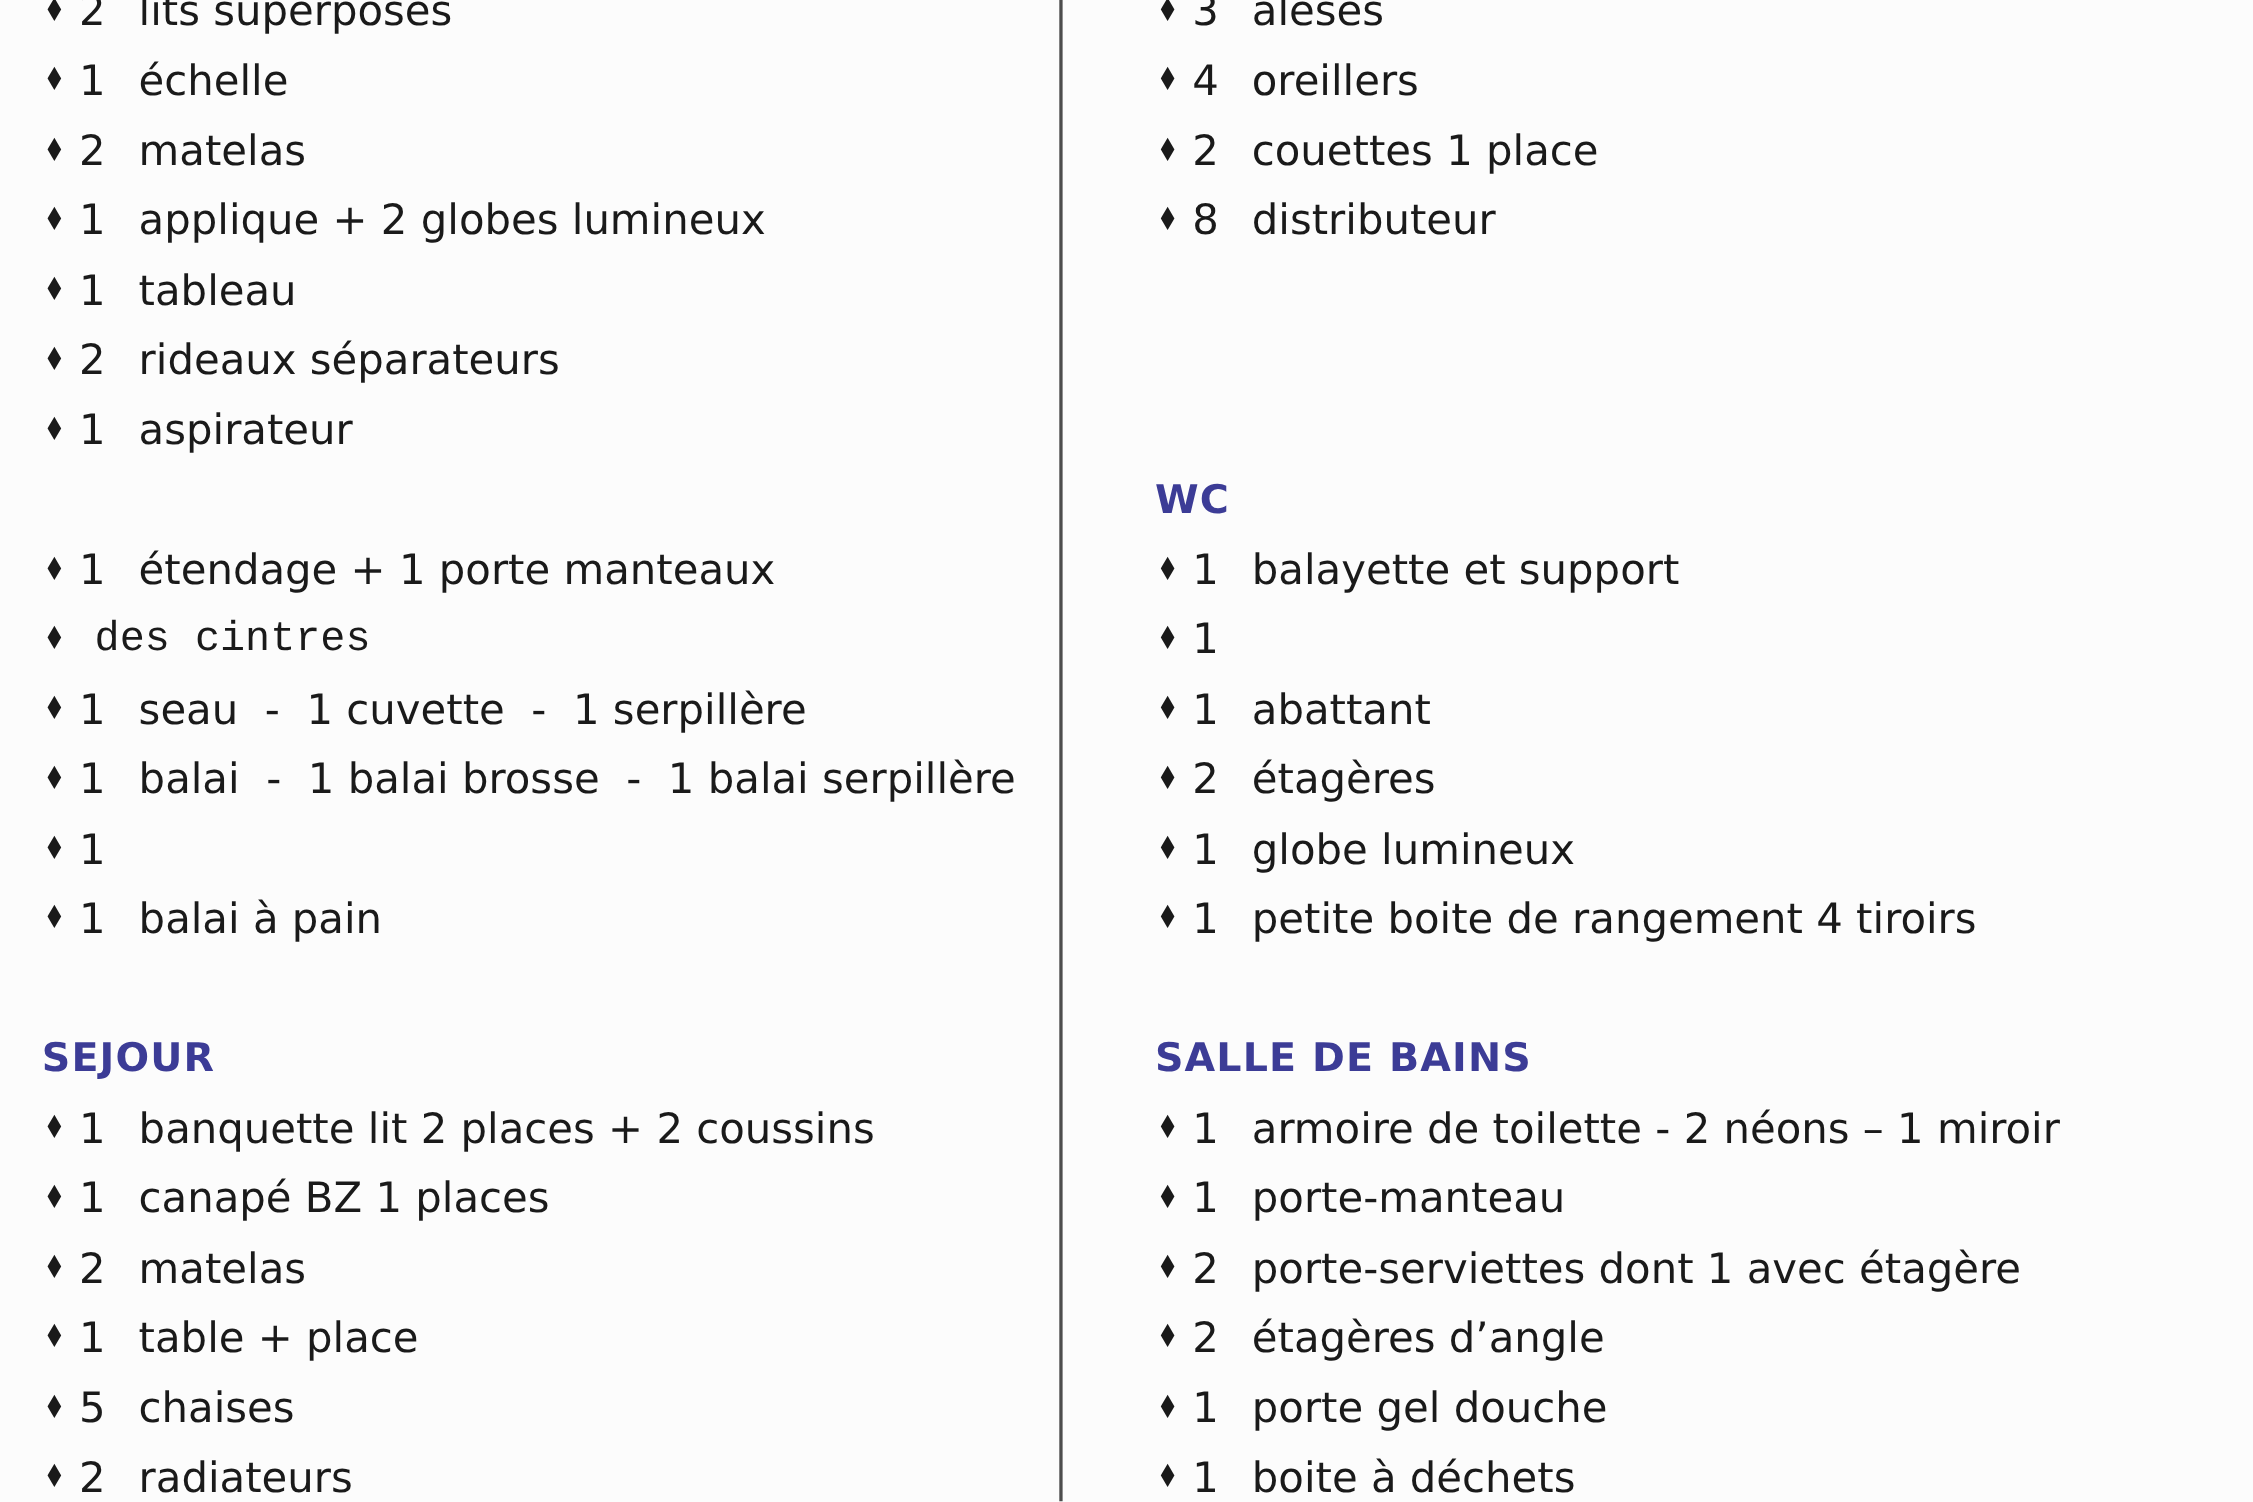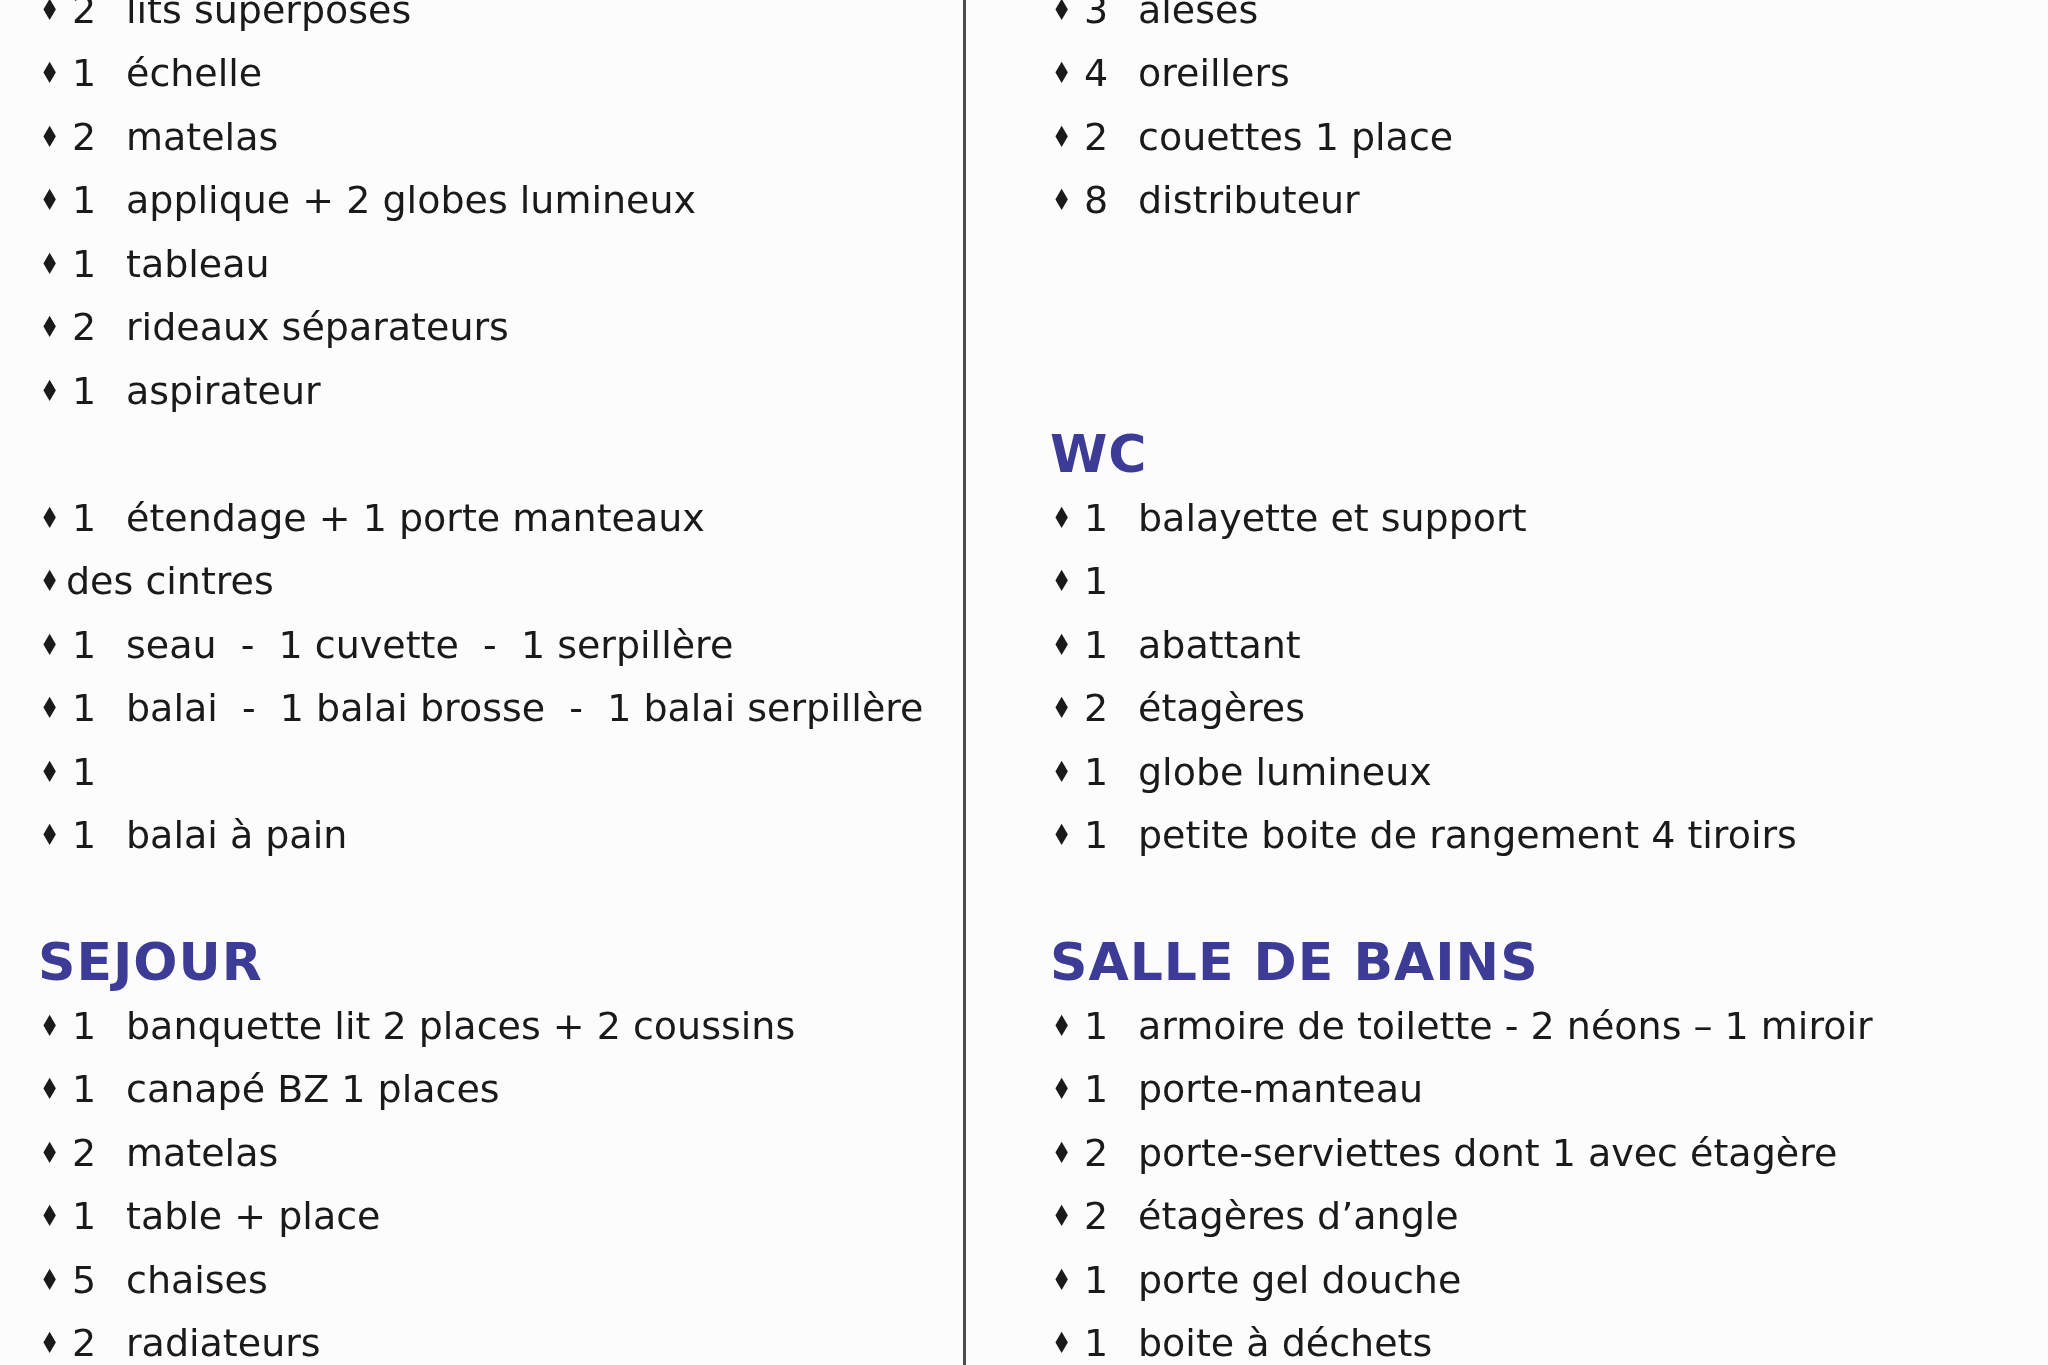--- a/index.html
+++ b/index.html
@@ -27,24 +27,24 @@
     transform:scale(0.85,1.12);transform-origin:center;
   }
   .qty{
     flex:none;width:48px;text-align:center;
     font-size:38px;color:var(--text);
   }
   .label{
     margin-left:18px;font-size:38px;color:var(--text);
     white-space:pre;letter-spacing:0px;
   }
-  .row.noqty .label{margin-left:6px;}
+  .row.noqty .label{margin-left:26px;font-family:Liberation Mono, monospace;}
   .row.header{font-weight:bold;}
   .row.header span{
-    font-size:52px;color:var(--header);letter-spacing:1px;white-space:pre;
+    font-size:36px;color:var(--header);letter-spacing:1px;white-space:pre;
   }
   .row.blank{}
 </style>
 </head>
 <body>
 
 <div class="page">
   <div class="divider"></div>
   <div class="col col-left" id="col-left">
       <div class="row item">

